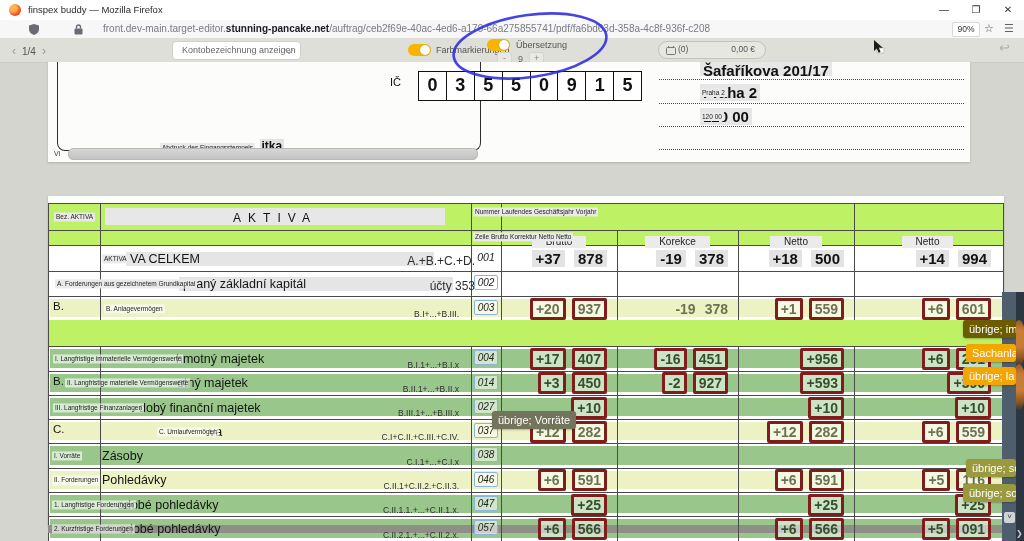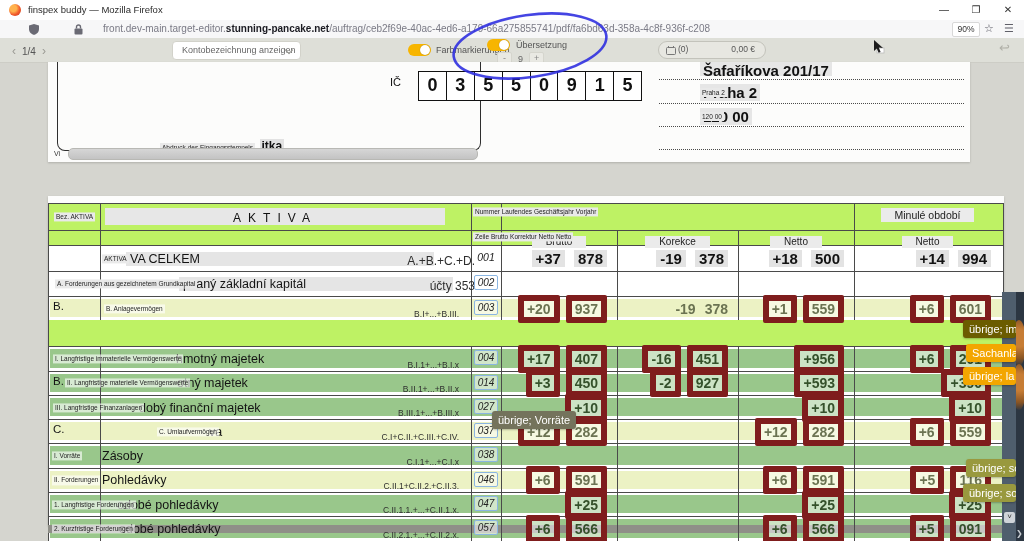--- a/index.html
+++ b/index.html
@@ -78,21 +78,21 @@
   .lg .band{background:#ecf2c4;}
   .bez{position:absolute;left:4px;top:3px;font-size:11.5px;color:#161616;z-index:2;}
   .val{position:absolute;top:50%;transform:translateY(-50%);font-size:12.5px;color:#141414;z-index:2;white-space:nowrap;}
   .white .val{background:#e5e5e5;padding:0 4px;}
   .formula{position:absolute;left:0;width:410px;bottom:1px;text-align:right;font-size:8.5px;color:#2e2e2e;z-index:2;}
   .f-big{font-size:12px;bottom:3px;margin-left:16px;}
   .idc{position:absolute;left:422px;width:30px;top:0;bottom:0;text-align:center;z-index:2;font-style:italic;}
   .idplain{font-size:10.5px;color:#222;line-height:23px;}
   .idbox{display:inline-block;margin-top:3px;font-size:10px;color:#222;border:1px solid #8ab5e2;border-radius:2px;background:rgba(255,255,255,.55);padding:0 3px;line-height:13px;}
   .ncell{position:absolute;top:0;bottom:0;text-align:right;z-index:2;display:flex;justify-content:flex-end;align-items:center;}
-  .seg{display:inline-block;border:6px solid #7f1d1d;border-radius:2px;background:rgba(255,255,255,.5);
+  .seg{display:inline-block;border:3px solid #7f1d1d;border-radius:2px;background:rgba(255,255,255,.5);
     padding:0 3px;margin-left:6px;font-size:14px;font-weight:bold;line-height:16px;}
   .segchip{display:inline-block;background:#e3e3e3;padding:0 4px;margin-left:9px;font-size:15px;font-weight:bold;color:#121212;line-height:17px;}
   .segplain{display:inline-block;margin-left:9px;font-size:14px;font-weight:bold;line-height:16px;}
   .g .seg,.g .segplain{color:#35512b;}
   .lg .seg,.lg .segplain{color:#6b7352;}
 
   
   .tooltip{position:absolute;z-index:40;height:18px;overflow:hidden;border-radius:3px;color:#fff;font-size:11px;line-height:18px;padding:0 6px;white-space:nowrap;box-shadow:0 1px 2px rgba(0,0,0,.25);}
 
   
@@ -209,21 +209,20 @@
   <div class="page2">
     <div class="tbl">
       <div class="hA">
         <span class="vb" style="left:51px"></span>
           <span class="vb" style="left:422px"></span>
           <span class="vb" style="left:452px"></span>
           <span class="vb" style="left:805px"></span>
         <span class="chip chipw" style="left:5px">Bez. AKTIVA</span>
         <div class="aktiva-bar"><span>AKTIVA</span></div>
         <span class="chip chipw nowrap" style="left:424px;top:8px">Nummer Laufendes Geschäftsjahr Vorjahr</span>
-        <div class="hcell" style="left:805px;width:147px"><span class="hchip">Minulé období</span></div>
       </div>
       <div class="hB">
         <span class="vb" style="left:51px"></span>
           <span class="vb" style="left:422px"></span>
           <span class="vb" style="left:452px"></span>
           <span class="vb" style="left:568px"></span>
           <span class="vb" style="left:689px"></span>
           <span class="vb" style="left:805px"></span>
         <div class="hcell" style="left:452px;width:116px"><span class="hchip">Brutto</span></div>
         <div class="hcell" style="left:568px;width:121px"><span class="hchip">Korekce</span></div>

